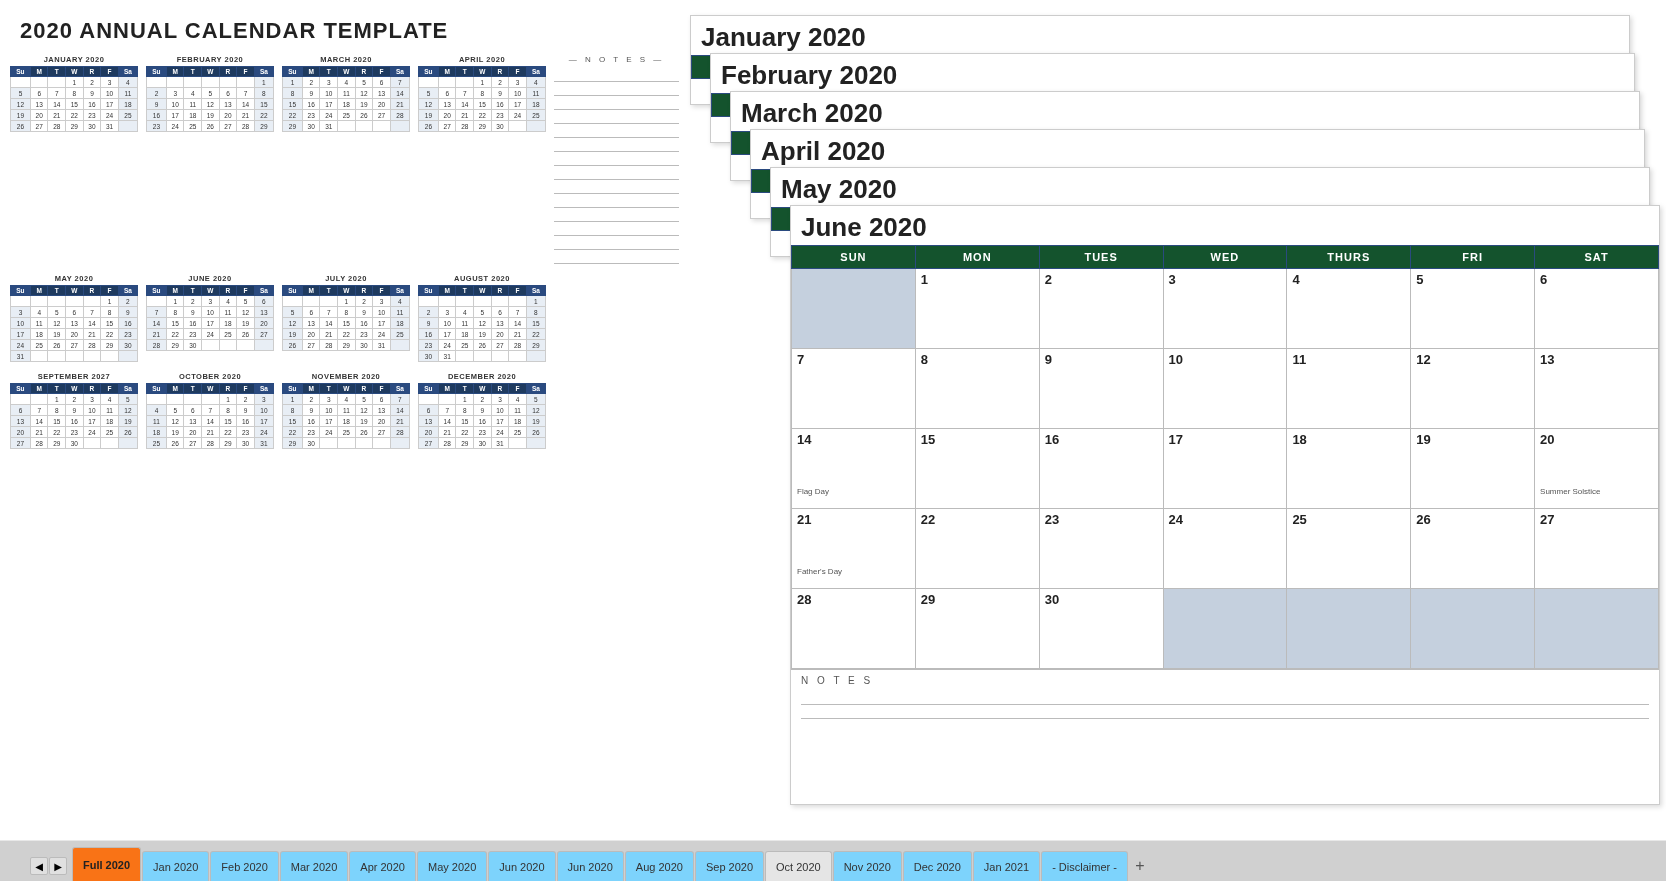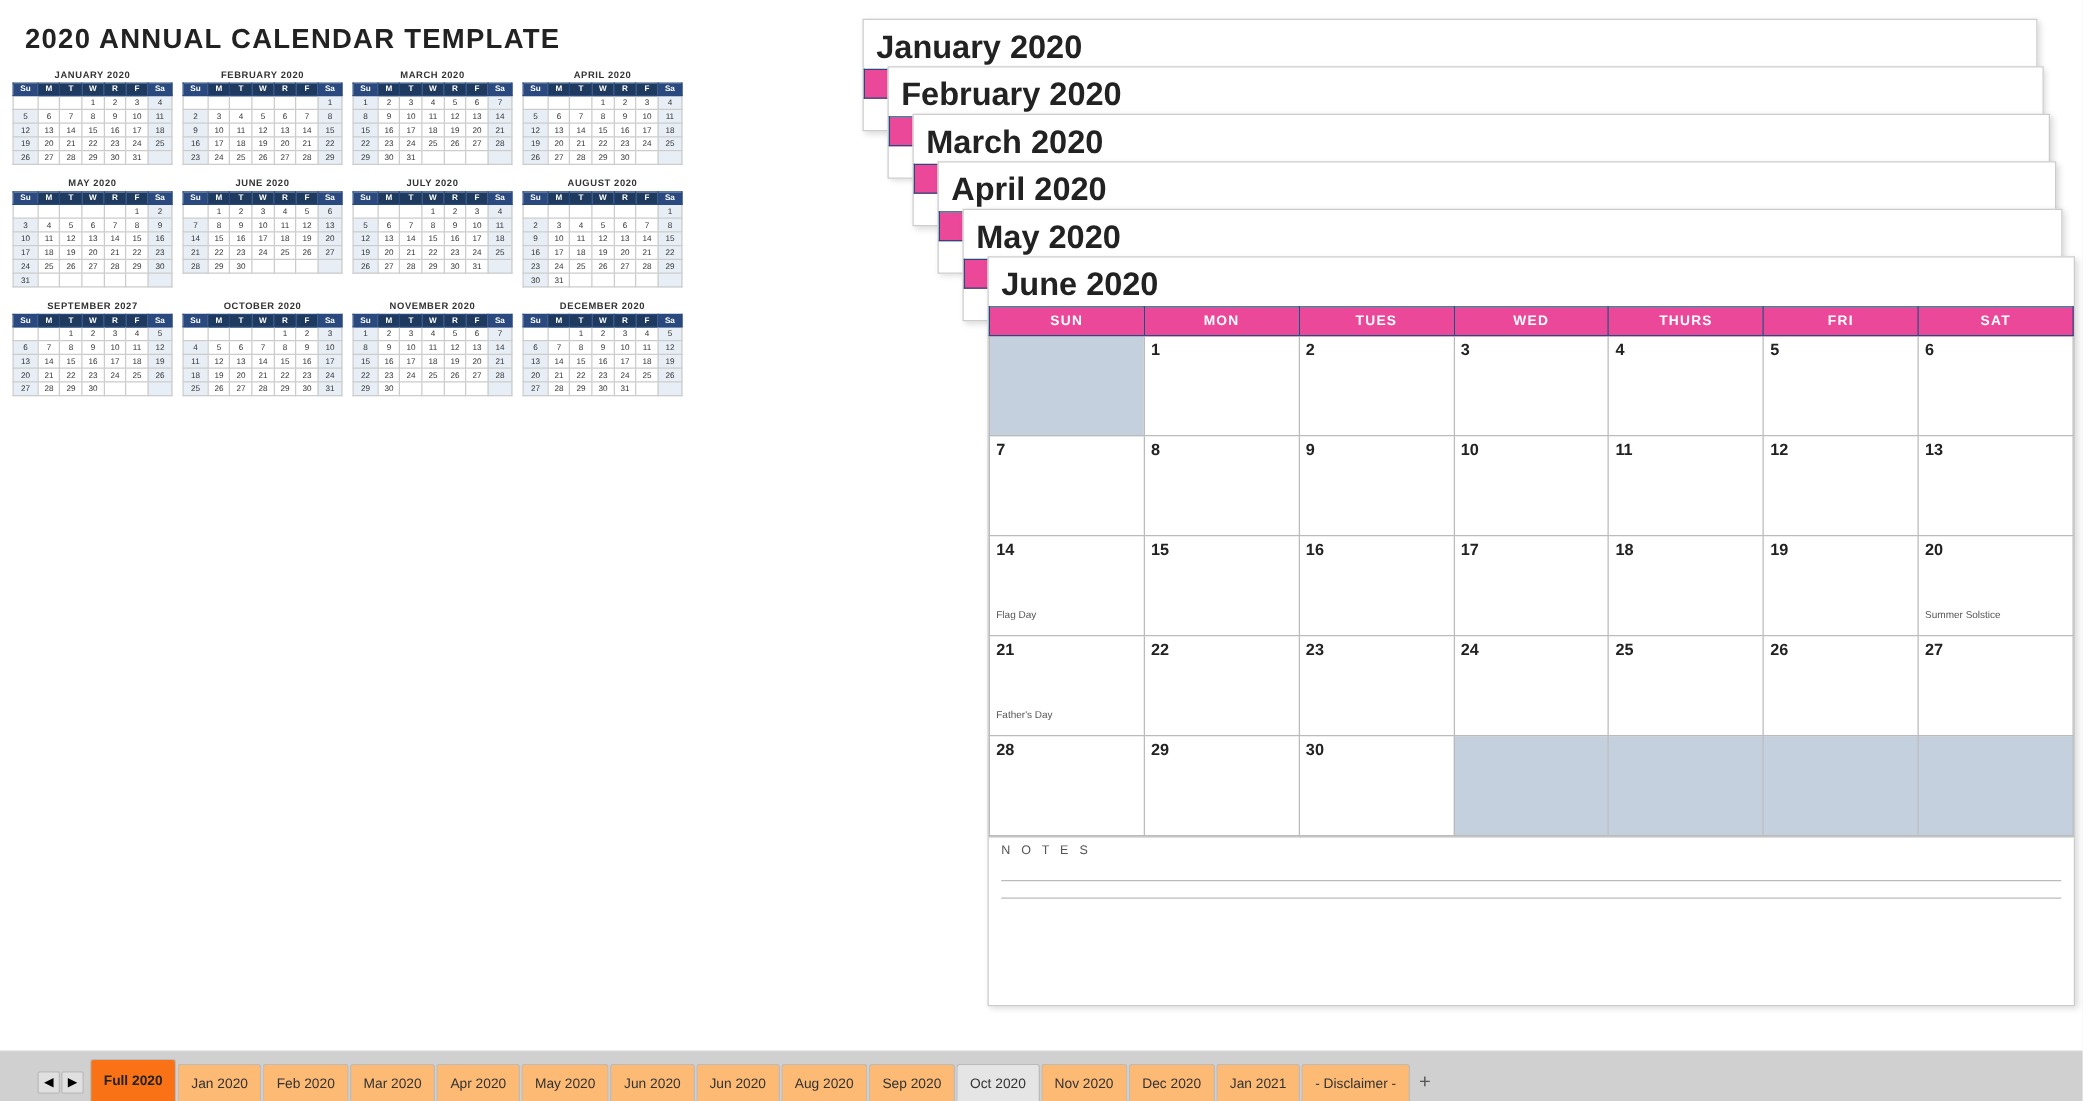--- a/index.html
+++ b/index.html
@@ -152,21 +152,21 @@
       color: #222;
       padding: 6px 10px 2px 10px;
     }
 
     .sc-cal-table {
       width: 100%;
       border-collapse: collapse;
     }
 
     .sc-cal-table thead tr th {
-      background: #ec4899;
+      background: #14532d;
       color: #fff;
       font-size: 11px;
       font-weight: bold;
       text-align: center;
       padding: 5px 0;
       border: 1px solid #2a4a7f;
       letter-spacing: 1px;
     }
 
     .sc-cal-table tbody tr td {
@@ -233,21 +233,21 @@
       padding-left: 30px;
       gap: 1px;
     }
 
     .tab-item {
       height: 30px;
       padding: 0 10px;
       display: flex;
       align-items: center;
       font-size: 11px;
-      background: #fdba74;
+      background: #7dd3fc;
       border: 1px solid #bbb;
       border-bottom: none;
       cursor: pointer;
       white-space: nowrap;
       color: #333;
       border-radius: 3px 3px 0 0;
     }
 
     .tab-item.active {
       background: #f97316;
@@ -547,20 +547,39 @@
                 <td>28</td>
                 <td>29</td>
                 <td>30</td>
                 <td></td>
                 <td class="sat-col"></td>
               </tr>
           </tbody>
         </table>
       </div>
 
+      <div id="notes-section" style="position:relative;left:0;top:0;">
+        <div class="notes-title">— N O T E S —</div>
+        <div class="notes-lines">
+          <div class="notes-line"></div>
+            <div class="notes-line"></div>
+            <div class="notes-line"></div>
+          <div class="notes-line"></div>
+            <div class="notes-line"></div>
+            <div class="notes-line"></div>
+          <div class="notes-line"></div>
+            <div class="notes-line"></div>
+            <div class="notes-line"></div>
+          <div class="notes-line"></div>
+            <div class="notes-line"></div>
+            <div class="notes-line"></div>
+          <div class="notes-line"></div>
+            <div class="notes-line"></div>
+        </div>
+      </div>
     </div>
 
     <div class="mini-cal-row">
 
       <div class="mini-cal">
         <div class="mini-cal-title">MAY 2020</div>
         <table>
           <thead>
               <tr>
             <th class="sun-col">Su</th>

